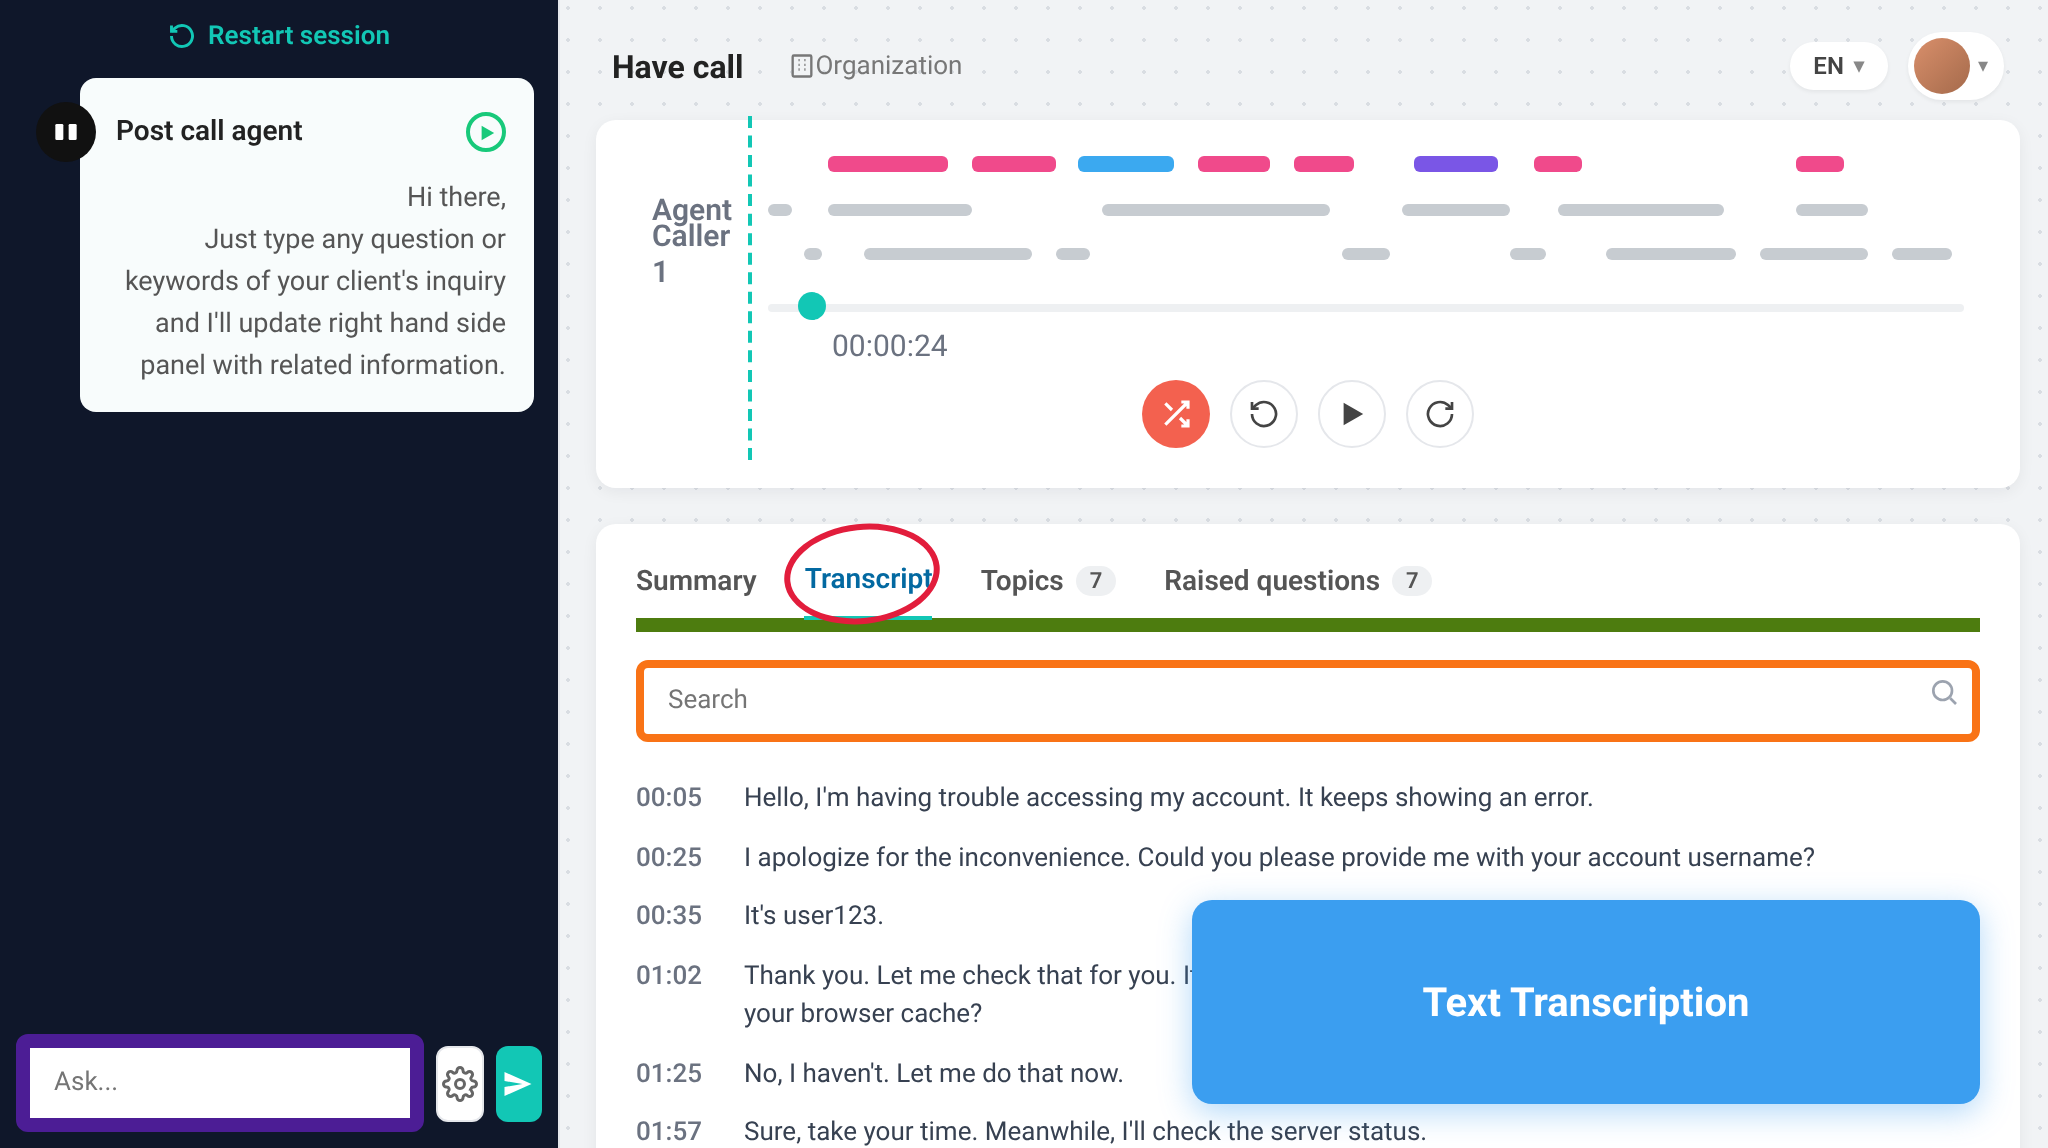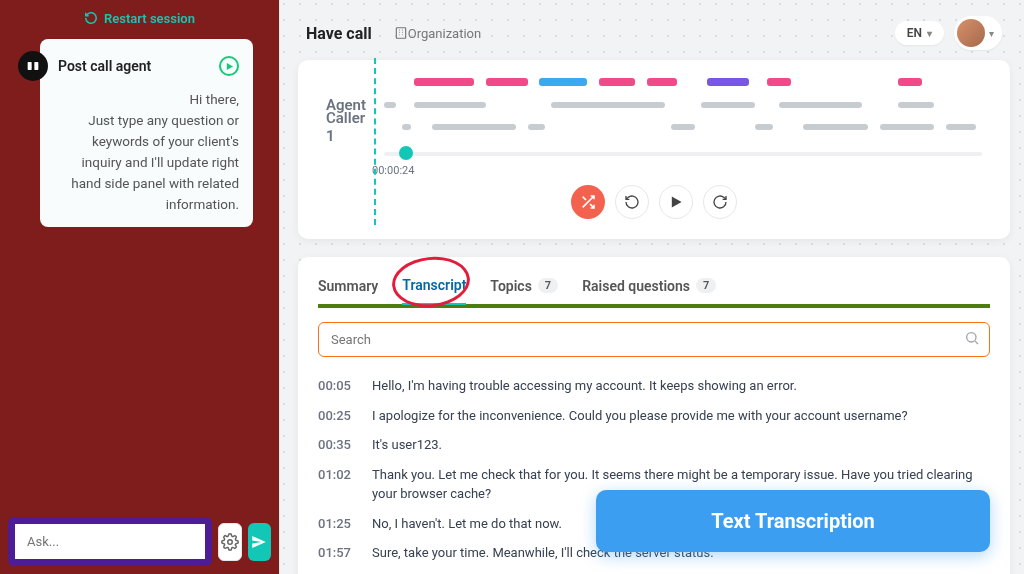--- a/index.html
+++ b/index.html
@@ -1,19 +1,19 @@
 <!DOCTYPE html>
 <html><head>
 <meta charset="utf-8">
 <style>
   * { box-sizing: border-box; margin: 0; padding: 0; font-family: -apple-system, BlinkMacSystemFont, "Segoe UI", Roboto, sans-serif; }
   body { width: 1024px; height: 574px; overflow: hidden; background: #f1f3f5; display: flex; }
   
   
-  .sidebar { width: 280px; height: 100%; background: #7f1d1d; border-right: 1px solid #e5e7eb; display: flex; flex-direction: column; }
+  .sidebar { width: 280px; height: 100%; background: #0f172a; border-right: 1px solid #e5e7eb; display: flex; flex-direction: column; }
   .restart-row { padding: 10px 0; text-align: center; }
   .restart { color: #12c7b5; font-weight: 600; font-size: 13px; cursor: pointer; display: inline-flex; align-items: center; gap: 6px; }
   .agent-card { background: #f8fcfc; margin: 0 6px; border-radius: 8px; padding: 12px 14px; position: relative; }
   .agent-card-head { display: flex; align-items: center; justify-content: space-between; margin-bottom: 8px; }
   .agent-left { display: flex; align-items: center; gap: 10px; }
   .agent-icon { width: 30px; height: 30px; border-radius: 50%; background: #111; color: #fff; display: flex; align-items: center; justify-content: center; font-size: 14px; margin-left: -36px; }
   .agent-name { font-weight: 600; font-size: 14px; color: #222; }
   .play-circle { width: 20px; height: 20px; border: 2px solid #18c97a; border-radius: 50%; display: flex; align-items: center; justify-content: center; color: #18c97a; }
   .play-circle svg { width: 9px; height: 9px; }
   .agent-msg { font-size: 13.5px; color: #555; line-height: 1.55; }
@@ -48,64 +48,64 @@
   .pink { background: #f04a8b; height: 8px; top:0; }
   .blue { background: #3ba9f0; height:8px; top:0;}
   .purple { background: #7a56e6; height:8px; top:0;}
   .grey { background: #c7ccd1; }
   .tl-head-track { height: 10px; }
   
   .tl-scrub { position: relative; margin: 6px 0 0 58px; height: 18px; }
   .scrub-line { position:absolute; top:8px; left:0; right:0; height:4px; background:#eef0f2; border-radius:2px;}
   .scrub-dot { position:absolute; top:2px; left:2.5%; width:14px; height:14px; background:#12c7b5; border-radius:50%;}
   .playhead { position:absolute; left: calc(58px + 2.5%); top:-2px; bottom:14px; border-left:2px dashed #12c7b5; }
-  .tl-time { font-size:11px; color:#6b7280; margin-left:46px; margin-top:2px;}
+  .tl-time { font-size:15px; color:#6b7280; margin-left:90px; margin-top:2px;}
   
   .player-controls { display:flex; justify-content:center; gap:10px; margin-top:8px;}
   .pc-btn { width:34px; height:34px; border-radius:50%; border:1px solid #e5e7eb; background:#fff; display:flex; align-items:center; justify-content:center; cursor:pointer; color:#444; font-size:13px;}
   .pc-red { background:#f3614f; border:none; color:#fff;}
   
   
-  .tabs { display:flex; align-items:center; gap:24px; border-bottom:4px solid #4d7c0f; margin-bottom:14px; position: relative;}
+  .tabs { display:flex; align-items:center; gap:24px; border-bottom:7px solid #4d7c0f; margin-bottom:14px; position: relative;}
   .tab { padding:4px 0 10px; font-size:14px; font-weight:600; color:#555; cursor:pointer; display:flex; align-items:center; gap:6px;}
   .tab.active { color:#0369a1; border-bottom:2px solid #12c7b5; margin-bottom:-1px;}
   .badge { background:#eef0f2; color:#555; font-size:11px; font-weight:600; padding:1px 7px; border-radius:10px;}
   
   .red-circle { position:absolute; width:78px; height:50px; border:3px solid #e21d3c; border-radius:50%; left:74px; top:-16px; transform:rotate(-6deg); pointer-events:none;}
   
   .search-box { position:relative; margin-bottom:14px;}
-  .search-box input { width:100%; border:1px solid #f97316; border-radius:6px; padding:9px 36px 9px 12px; font-size:13px;}
+  .search-box input { width:100%; border:4px solid #f97316; border-radius:6px; padding:9px 36px 9px 12px; font-size:13px;}
   .search-box .mag { position:absolute; right:10px; top:8px; color:#9ca3af;}
   
   .trow { display:flex; gap:14px; font-size:13px; color:#374151; padding:5px 0; line-height:1.5;}
   .trow .ts { color:#6b7280; font-weight:500; min-width:40px;}
   
   
-  .overlay-banner { position:absolute; left:316px; bottom:22px; width:394px; height:62px; background:#3b9ef0; border-radius:10px; display:flex; align-items:center; justify-content:center; color:#fff; font-weight:700; font-size:20px; box-shadow:0 4px 16px rgba(59,158,240,.4); pointer-events:none;}
+  .overlay-banner { position:absolute; left:316px; bottom:22px; width:394px; height:102px; background:#3b9ef0; border-radius:10px; display:flex; align-items:center; justify-content:center; color:#fff; font-weight:700; font-size:20px; box-shadow:0 4px 16px rgba(59,158,240,.4); pointer-events:none;}
   
   svg { display:block; }
   .chev { font-size:10px; color:#888;}
 </style>
 </head>
 <body>
 
 <div class="sidebar">
   <div class="restart-row">
     <span class="restart">
       <span>
         <svg width="14" height="14" viewBox="0 0 24 24" fill="none" stroke="currentColor" stroke-width="2.5">
             <path d="M3 12a9 9 0 1 0 3-6.7L3 8"></path>
             <path d="M3 3v5h5"></path>
           </svg>
       </span>
       <span>Restart session</span>
     </span>
   </div>
 
-  <div style="display:flex; align-items:flex-start; padding-left:34px; padding-right:20px;">
+  <div style="display:flex; align-items:flex-start; padding-left:34px; padding-right:6px;">
     <div class="agent-card" style="flex:1;">
       <div class="agent-card-head">
         <div class="agent-left">
           <div class="agent-icon">
             <svg width="16" height="16" viewBox="0 0 24 24" fill="currentColor">
                 <rect x="4" y="6" width="6" height="12" rx="1"></rect>
                 <rect x="14" y="6" width="6" height="12" rx="1"></rect>
               </svg>
           </div>
           <div class="agent-name">Post call agent</div>

